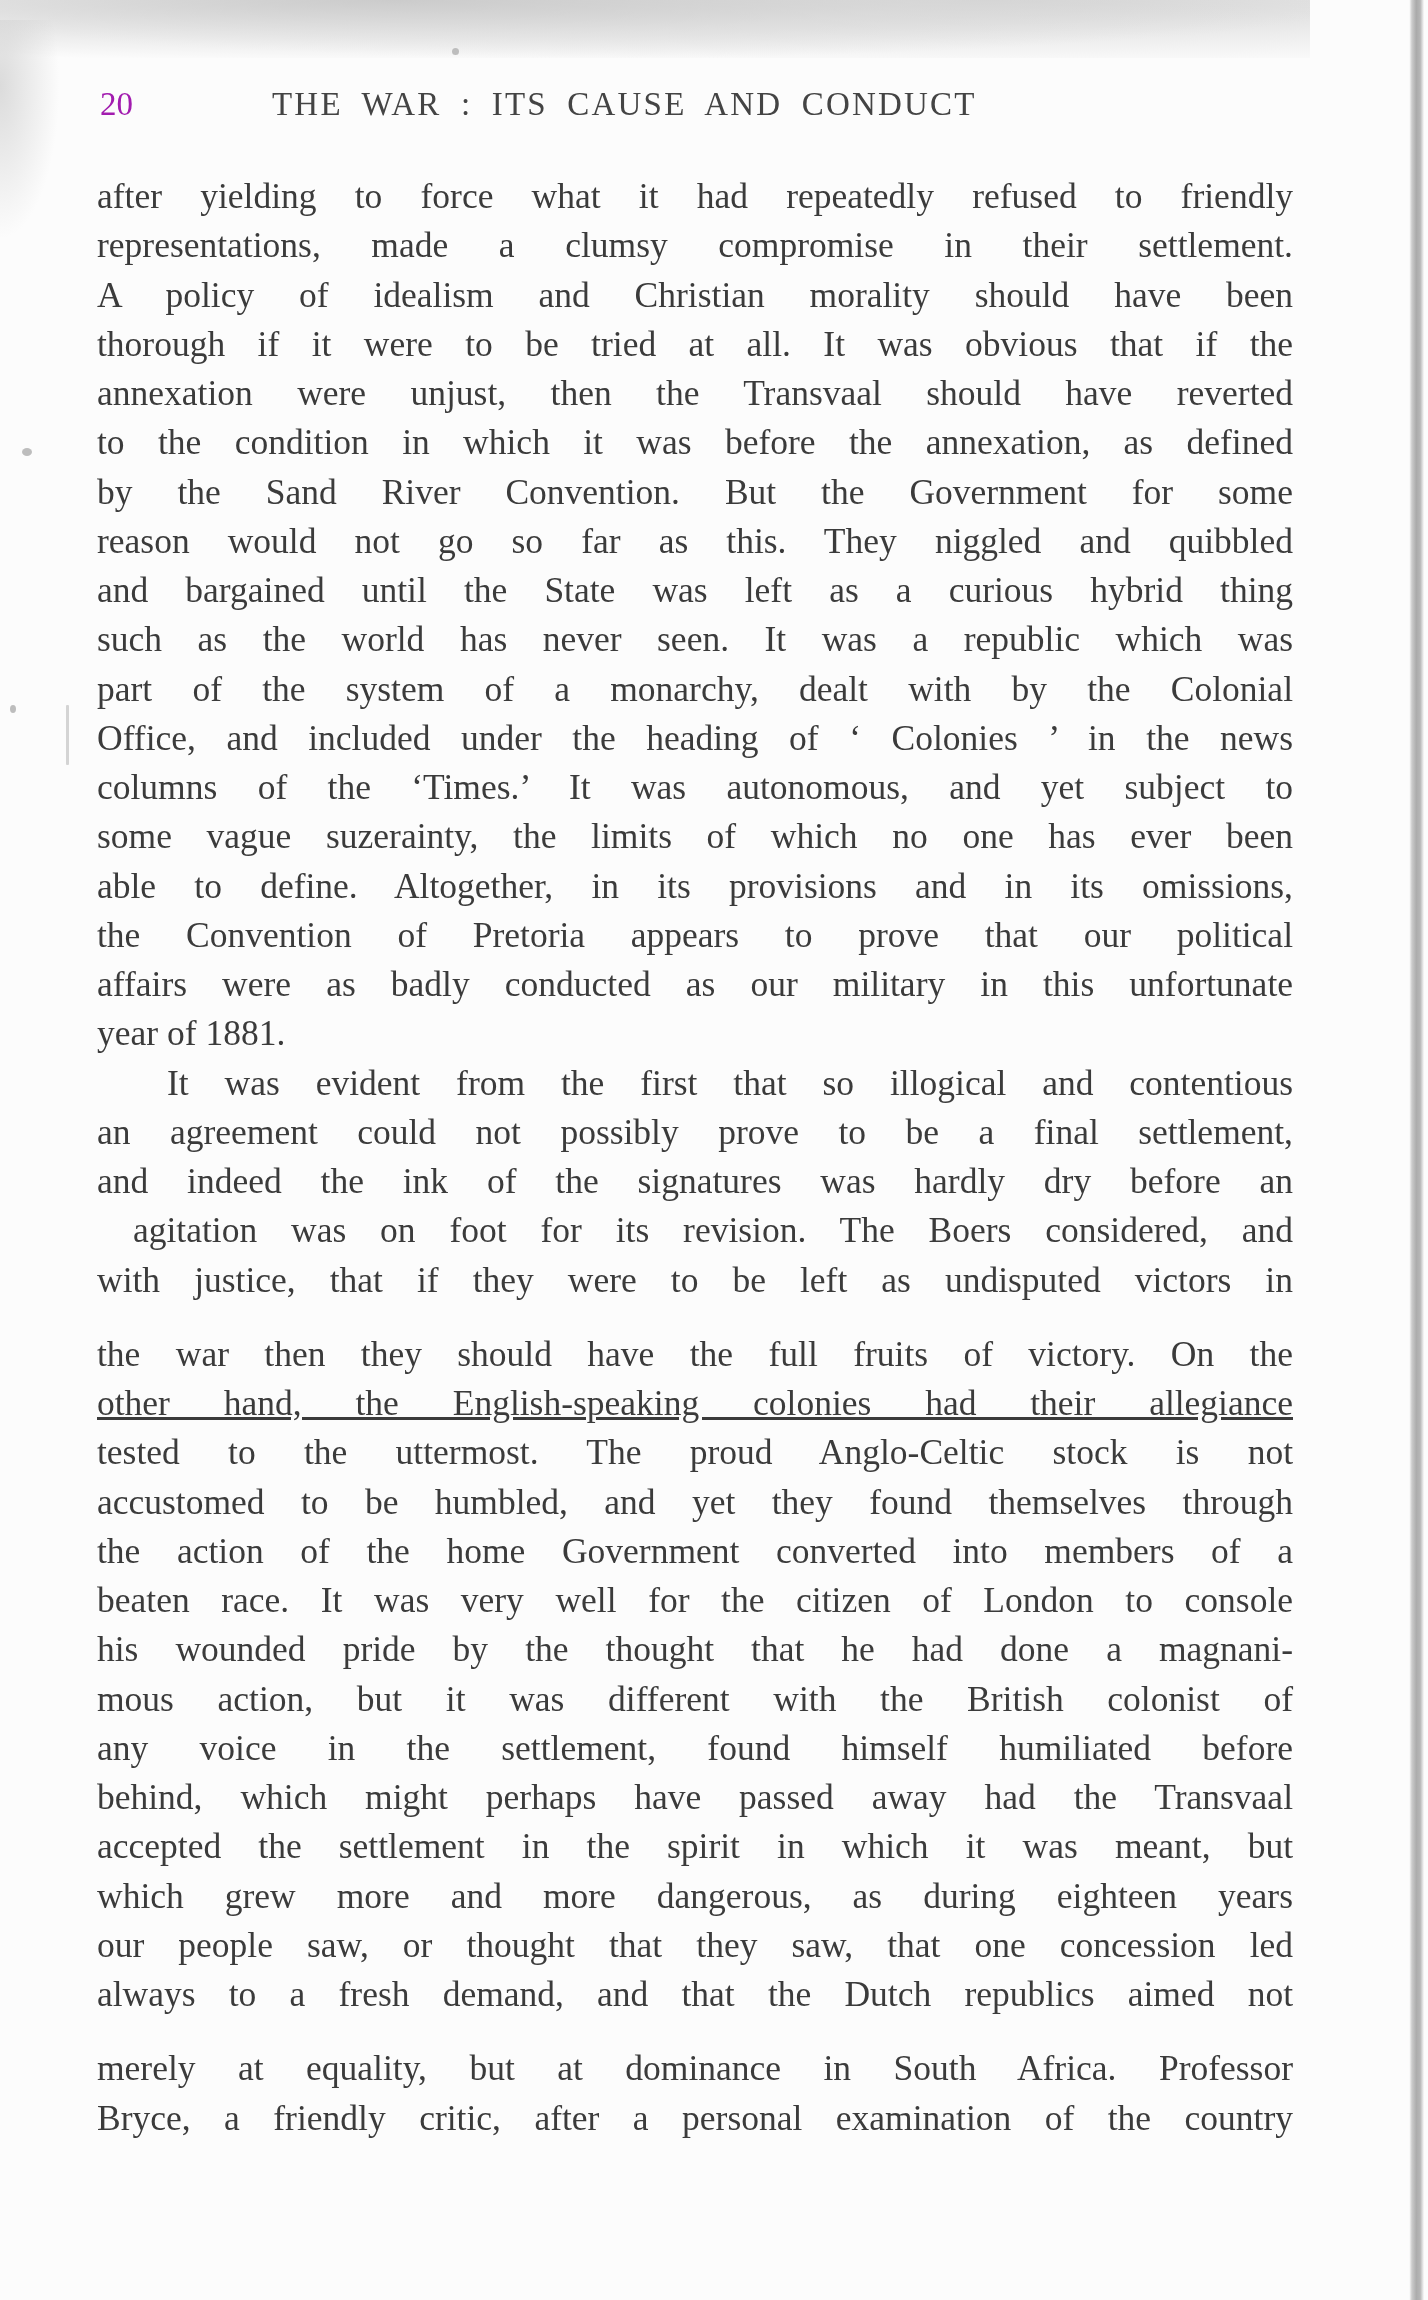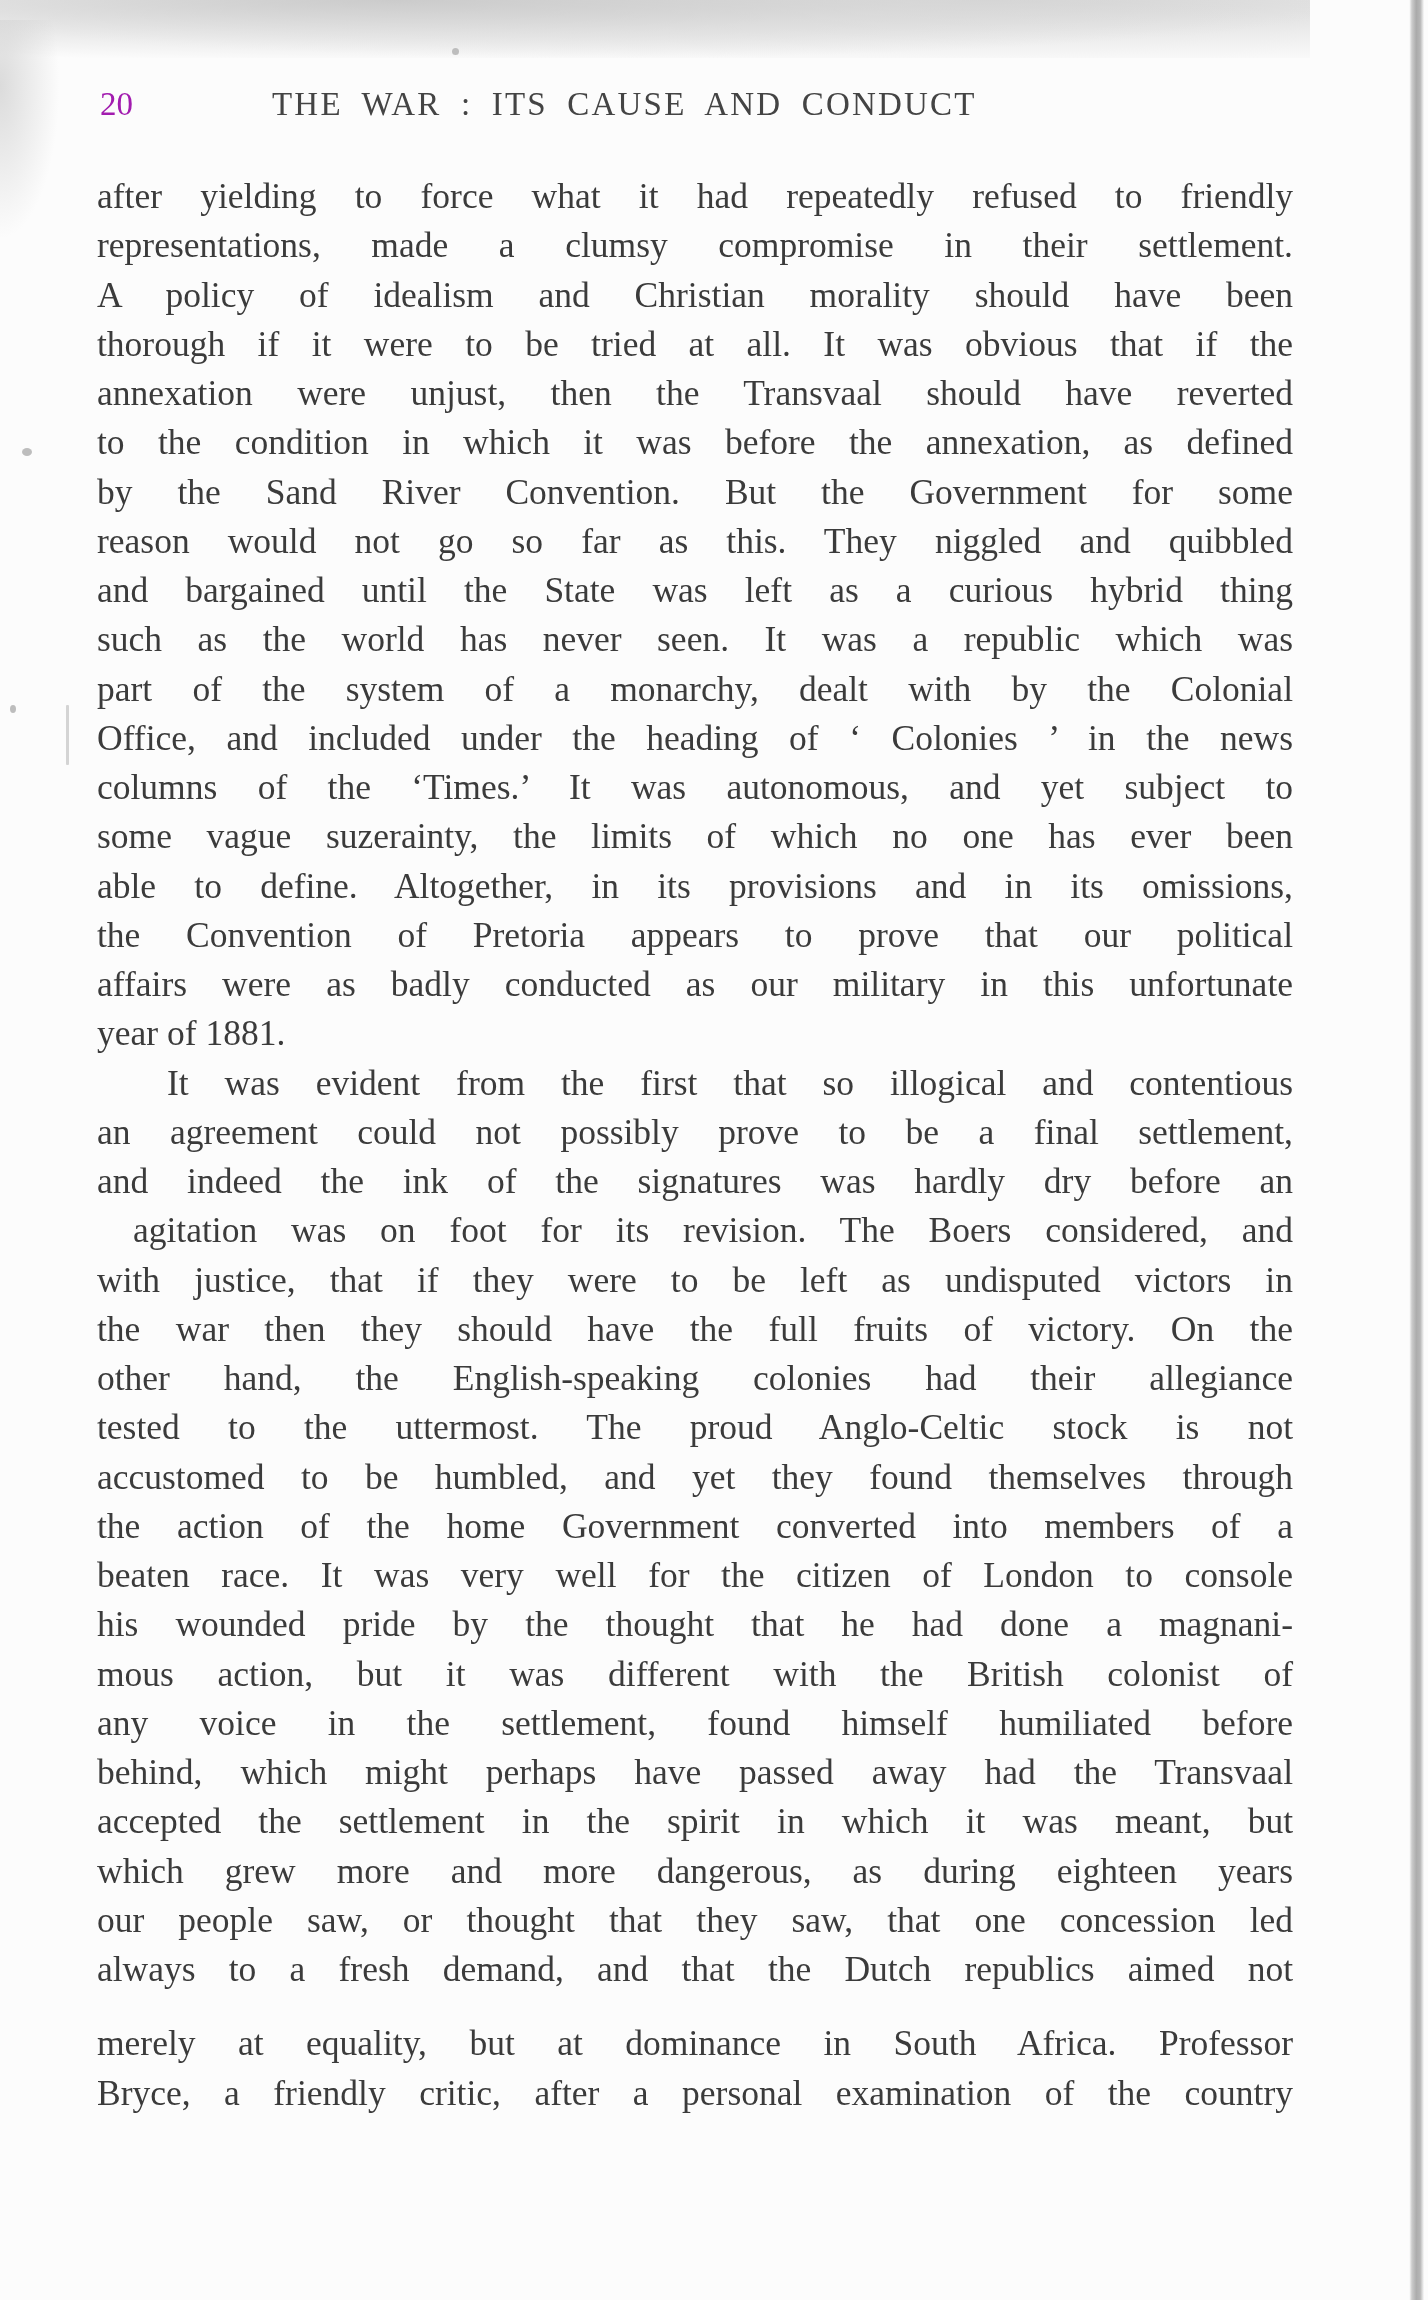--- a/index.html
+++ b/index.html
@@ -134,22 +134,22 @@
       <span class="line" style="white-space: normal; word-spacing: 0px;">the Convention of Pretoria appears to prove that our political</span>
       <span class="line" style="white-space: normal; word-spacing: 0px;">affairs were as badly conducted as our military in this unfortunate</span>
       <span class="line last" style="white-space: normal; word-spacing: 0px;">year of 1881.</span>
     </div>
     <div>
       <span class="line indent" style="white-space: normal; word-spacing: 0px;">It was evident from the first that so illogical and contentious</span>
       <span class="line" style="white-space: normal; word-spacing: 0px;">an agreement could not possibly prove to be a final settlement,</span>
       <span class="line" style="white-space: normal; word-spacing: 0px;">and indeed the ink of the signatures was hardly dry before an</span>
       <span class="line" style="white-space: normal; word-spacing: 0px; margin-left: 36px;">agitation was on foot for its revision.  The Boers considered, and</span>
       <span class="line" style="white-space: normal; word-spacing: 0px;">with justice, that if they were to be left as undisputed victors in</span>
-      <span class="line" style="white-space: normal; word-spacing: 0px;">the war then they should have the full fruits of victory.  On the</span>
-      <span class="line" style="white-space: normal; word-spacing: 0px;">other hand, the English-speaking colonies had their allegiance</span>
+      <span class="line" style="white-space: normal; word-spacing: 0px; margin-top: 25px;">the war then they should have the full fruits of victory.  On the</span>
+      <span class="line" style="white-space: normal; word-spacing: 0px; text-decoration: underline;">other hand, the English-speaking colonies had their allegiance</span>
       <span class="line" style="white-space: normal; word-spacing: 0px;">tested to the uttermost.  The proud Anglo-Celtic stock is not</span>
       <span class="line" style="white-space: normal; word-spacing: 0px;">accustomed to be humbled, and yet they found themselves through</span>
       <span class="line" style="white-space: normal; word-spacing: 0px;">the action of the home Government converted into members of a</span>
       <span class="line" style="white-space: normal; word-spacing: 0px;">beaten race.  It was very well for the citizen of London to console</span>
       <span class="line" style="white-space: normal; word-spacing: 0px;">his wounded pride by the thought that he had done a magnani-</span>
       <span class="line" style="white-space: normal; word-spacing: 0px;">mous action, but it was different with the British colonist of</span>
       <span class="line" style="white-space: normal; word-spacing: 0px;">any voice in the settlement, found himself humiliated before</span>
       <span class="line" style="white-space: normal; word-spacing: 0px;">behind, which might perhaps have passed away had the Transvaal</span>
       <span class="line" style="white-space: normal; word-spacing: 0px;">accepted the settlement in the spirit in which it was meant, but</span>
       <span class="line" style="white-space: normal; word-spacing: 0px;">which grew more and more dangerous, as during eighteen years</span>

